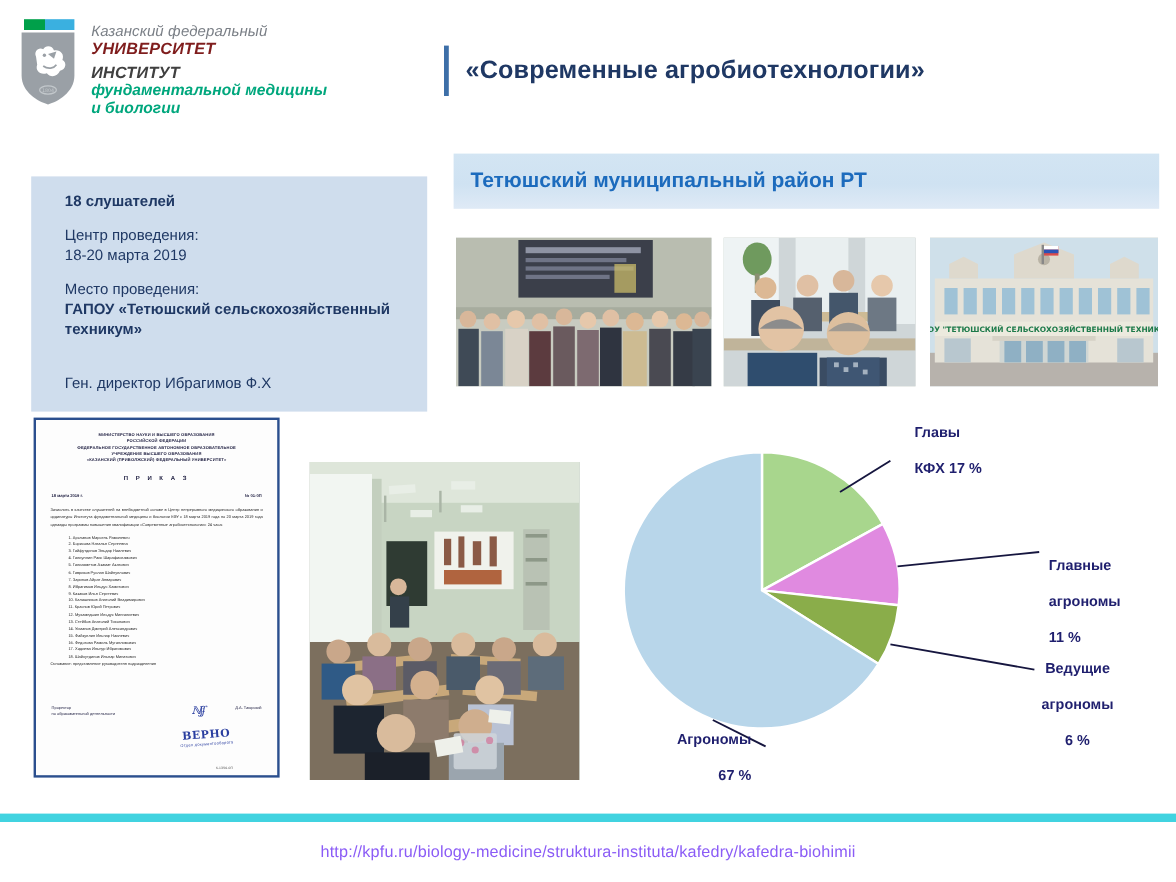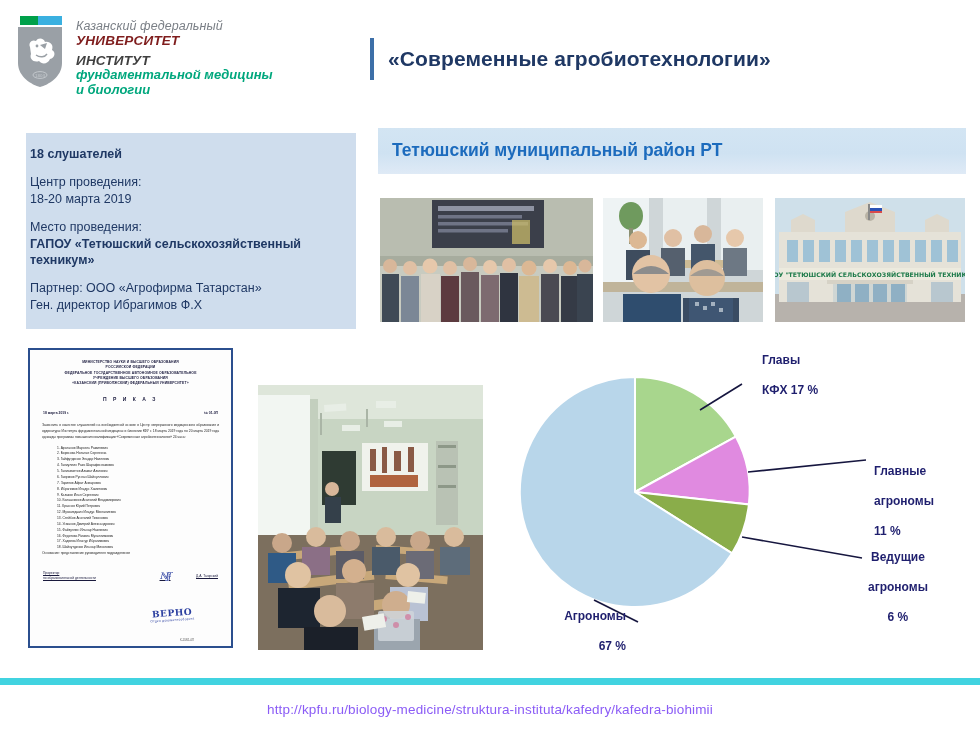--- a/index.html
+++ b/index.html
@@ -28,22 +28,22 @@
   .title-bar { width: 4px; height: 42px; background: #3d6fa8; }
   .title-text { font-size: 21px; font-weight: bold; color: #1f3864; letter-spacing: .1px; }
 
   
   .subtitle-band { position: absolute; left: 378px; top: 128px; width: 588px; height: 46px;
                    background: linear-gradient(to bottom, #d3e5f3 0%, #cfe2f2 55%, #dfeaf6 100%); }
   .subtitle-text { position: absolute; left: 392px; top: 140px; font-size: 17.5px;
                    font-weight: bold; color: #1c6bbd; }
 
   
-  .info-panel { position: absolute; left: 26px; top: 133px; width: 330px; height: 196px;
-                background: #cfdded; padding: 13px 16px 0 4px; }
+  .info-panel { position: absolute; left: 26px; top: 147px; width: 330px; height: 196px;
+                background: #cfdded; padding: 13px 16px 0 28px; }
   .info-p { font-size: 12.5px; color: #1f3864; line-height: 1.35; margin-bottom: 11px; }
   .info-p.b { font-weight: bold; }
   .info-strong { font-weight: bold; }
 
   
   .photo { position: absolute; overflow: hidden; background: #cfd6d2; }
   .ph1 { left: 380px; top: 198px; width: 213px; height: 124px; }
   .ph2 { left: 603px; top: 198px; width: 160px; height: 124px; }
   .ph3 { left: 775px; top: 198px; width: 190px; height: 124px; }
   .ph4 { left: 258px; top: 385px; width: 225px; height: 265px; }
@@ -54,22 +54,22 @@
   .doc-hdr { text-align: center; font-size: 3.4px; font-weight: bold; color: #1a1a3d;
              line-height: 1.55; letter-spacing: .15px; }
   .doc-title { text-align: center; font-size: 5px; font-weight: bold; color: #1a1a3d;
                letter-spacing: 2.5px; margin: 10px 0 9px; }
   .doc-meta { display: flex; justify-content: space-between; font-size: 3.4px;
               font-weight: bold; color: #1a1a3d; margin-bottom: 8px; padding: 0 4px; }
   .doc-body { font-size: 3.3px; color: #222; line-height: 1.75; text-align: justify;
               padding: 0 3px; margin-bottom: 5px; }
   .doc-list { font-size: 3.3px; color: #222; line-height: 1.78; padding-left: 18px; }
   .doc-list div { white-space: nowrap; }
-  .doc-sign { display: flex; justify-content: space-between; align-items: center;
-              margin-top: 14px; padding: 0 4px; font-size: 3.3px; color: #1a1a3d; text-decoration: underline; }
+  .doc-sign { display: flex; justify-content: space-between; align-items: flex-start;
+              margin-top: 31px; padding: 0 4px; font-size: 3.3px; color: #1a1a3d; }
   .doc-sign-l { width: 52%; line-height: 1.7; }
   .sig-scribble { font-size: 9px; color: #2b3fa0; font-family: "DejaVu Serif", serif;
                   font-style: italic; letter-spacing: -1px; }
   .doc-stamp { position: absolute; left: 120px; top: 258px; text-align: center;
                color: #2b3fa0; transform: rotate(-4deg); }
   .doc-stamp .s1 { font-size: 9px; font-weight: bold; letter-spacing: .5px;
                    font-family: "DejaVu Serif", serif; }
   .doc-stamp .s2 { font-size: 3.2px; letter-spacing: .3px; }
   .doc-foot { position: absolute; left: 150px; top: 288px; font-size: 2.8px; color: #555; }
 
@@ -128,21 +128,21 @@
     <div class="info-p b">18 слушателей</div>
     <div class="info-p">
       <span>Центр проведения:</span><br>
       <span>18-20 марта 2019</span>
     </div>
     <div class="info-p">
       <span>Место проведения:</span><br>
       <span class="info-strong">ГАПОУ «Тетюшский сельскохозяйственный техникум»</span>
     </div>
     <div class="info-p">
-      <span>Партнер: ООО «Агрофирма Татарстан»</span><br>
+      <br>
       <span>Ген. директор Ибрагимов Ф.Х</span>
     </div>
   </div>
 
   <div class="photo ph1">
     <svg width="213" height="124" viewBox="0 0 213 124">
       <rect width="213" height="124" fill="#c8cbc0"></rect>
       <rect x="0" y="0" width="213" height="66" fill="#b9bdb0"></rect>
       <rect x="52" y="2" width="112" height="48" fill="#3b3f4a"></rect>
       <rect x="58" y="8" width="96" height="5" fill="#8e93a3"></rect>

